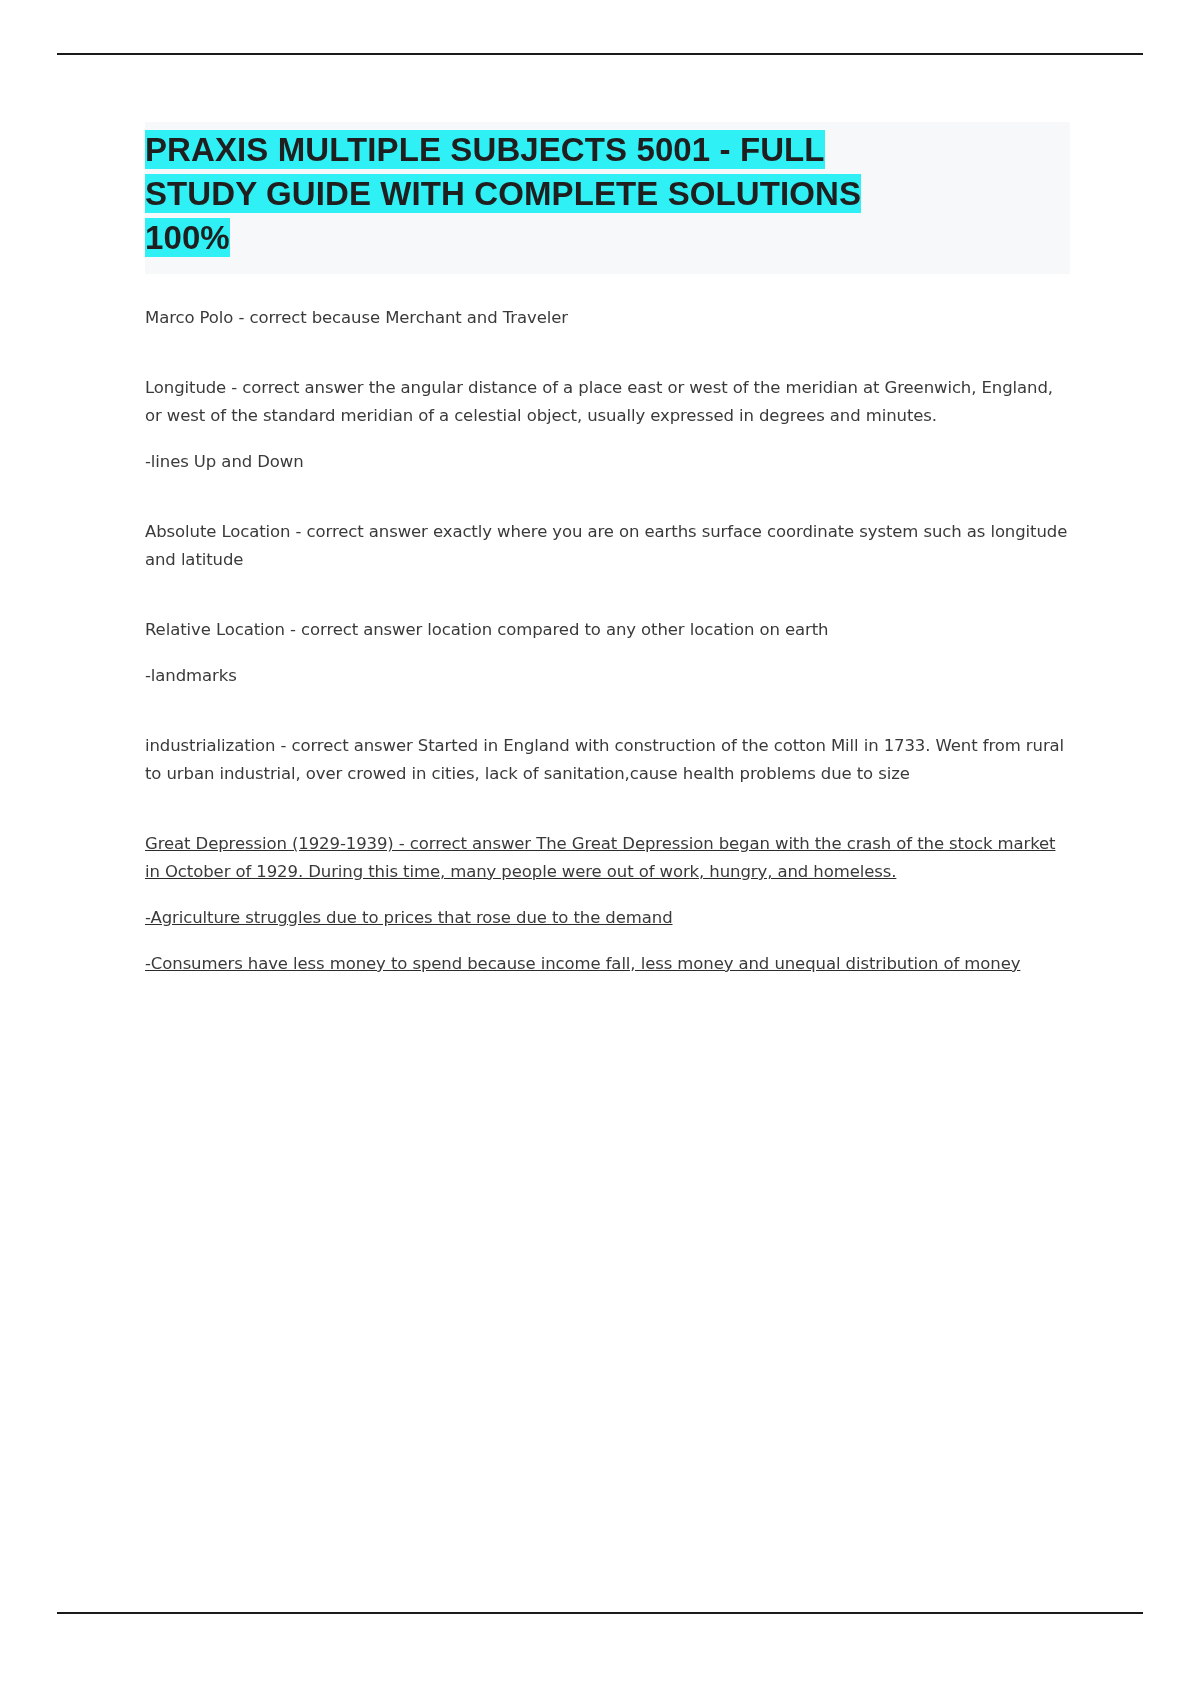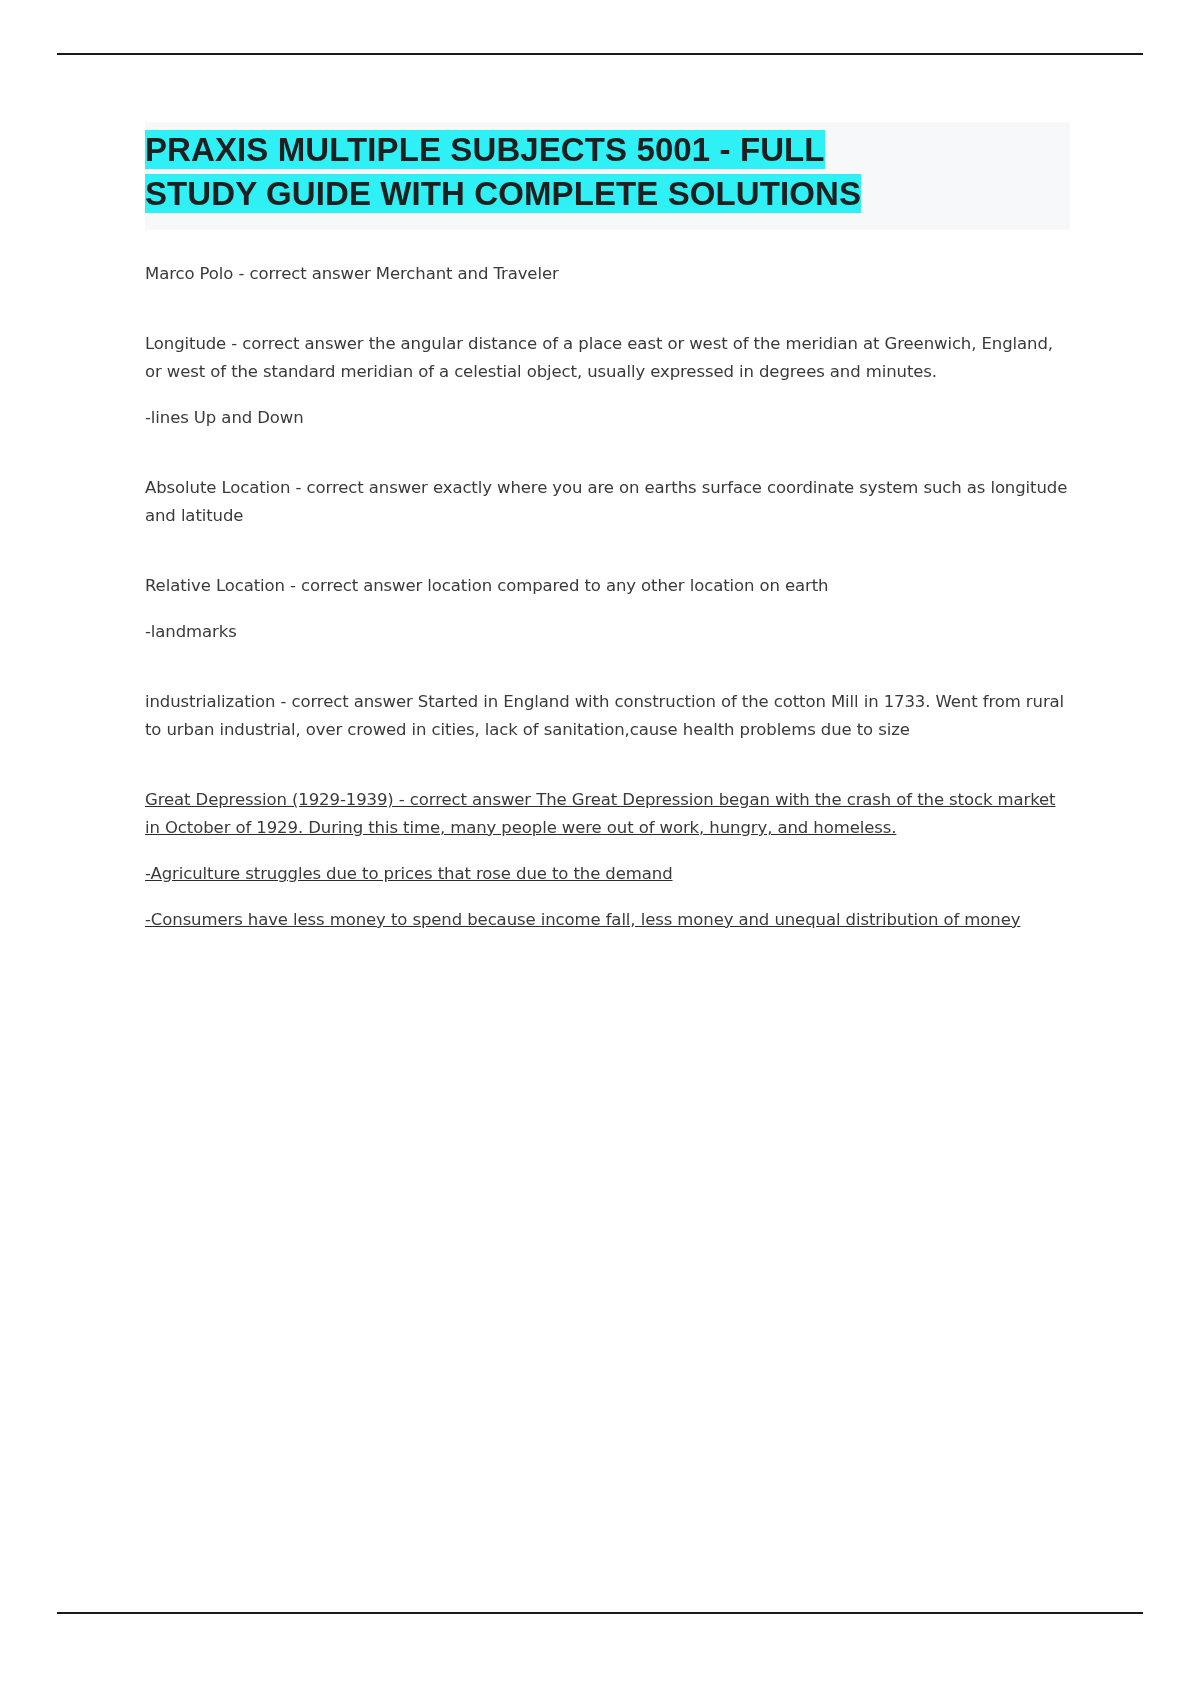--- a/index.html
+++ b/index.html
@@ -93,24 +93,25 @@
 
 <div class="page">
 
   <div class="rule-top"></div>
 
   <div class="content">
 
     <div class="title-block">
       <div class="title"><span class="hl">PRAXIS MULTIPLE SUBJECTS 5001 - FULL</span></div>
       <div class="title"><span class="hl">STUDY GUIDE WITH COMPLETE SOLUTIONS</span></div>
+      <div class="title"><span class="hl">100%</span></div>
     </div>
 
     <div class="entry">
-      <p class="para">Marco Polo - correct answer Merchant and Traveler</p>
+      <p class="para">Marco Polo - correct because Merchant and Traveler</p>
     </div>
 
     <div class="entry">
     </div>
 
     <div class="entry">
       <p class="para">Longitude - correct answer the angular distance of a place east or west of the meridian at Greenwich, England, or west of the standard meridian of a celestial object, usually expressed in degrees and minutes.</p>
       <p class="para sub">-lines Up and Down</p>
     </div>
 

